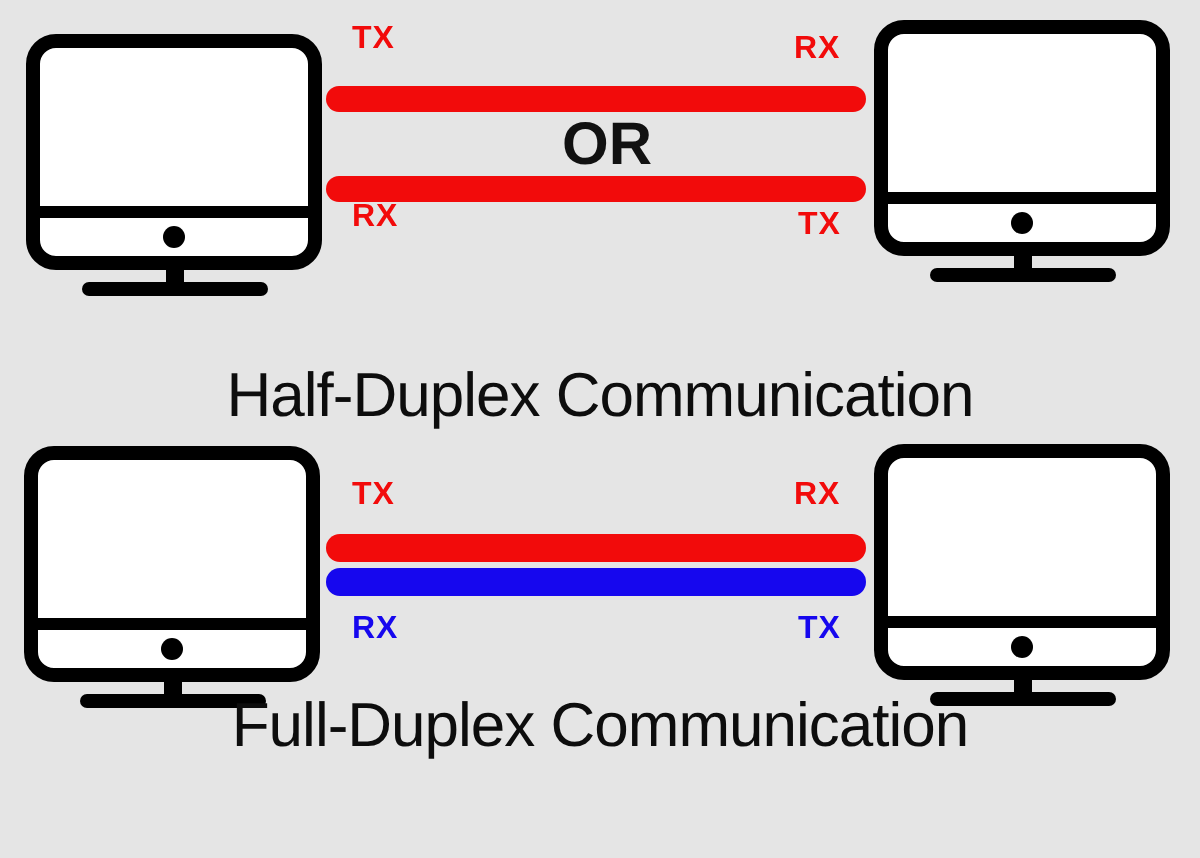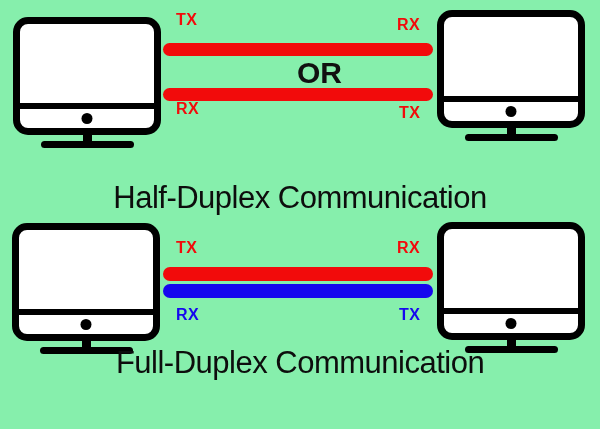--- a/index.html
+++ b/index.html
@@ -5,21 +5,21 @@
   :root{
     --red:#f20b0b;
     --blue:#1607ee;
     --ink:#000000;
     --title-ink:#0d0d0d;
   }
   html,body{margin:0;padding:0;background:#ffffff;}
   .canvas{
     position:relative;
     width:600px;height:429px;
-    background:#86efac;
+    background:#e5e5e5;
     overflow:hidden;
     font-family:"Liberation Sans", sans-serif;
   }
   .section{position:absolute;inset:0;}
 
   
   .monitor{position:absolute;width:148px;}
   .monitor .body{
     box-sizing:border-box;
     width:148px;height:118px;
@@ -55,21 +55,20 @@
     font-size:16px;font-weight:700;line-height:16px;
     letter-spacing:0.5px;
   }
   .lbl.red{color:var(--red);}
   .lbl.blue{color:var(--blue);}
 
   .or{
     position:absolute;left:281px;top:56px;
     font-size:30px;font-weight:600;line-height:34px;
     color:#111111;
-    margin-left:16px;
   }
 
   .title{
     position:absolute;left:0;width:100%;
     text-align:center;
     font-size:31px;font-weight:400;line-height:33px;
     letter-spacing:-0.5px;
     color:var(--title-ink);
   }
   .title.half{top:145px;margin-top:36px;}

